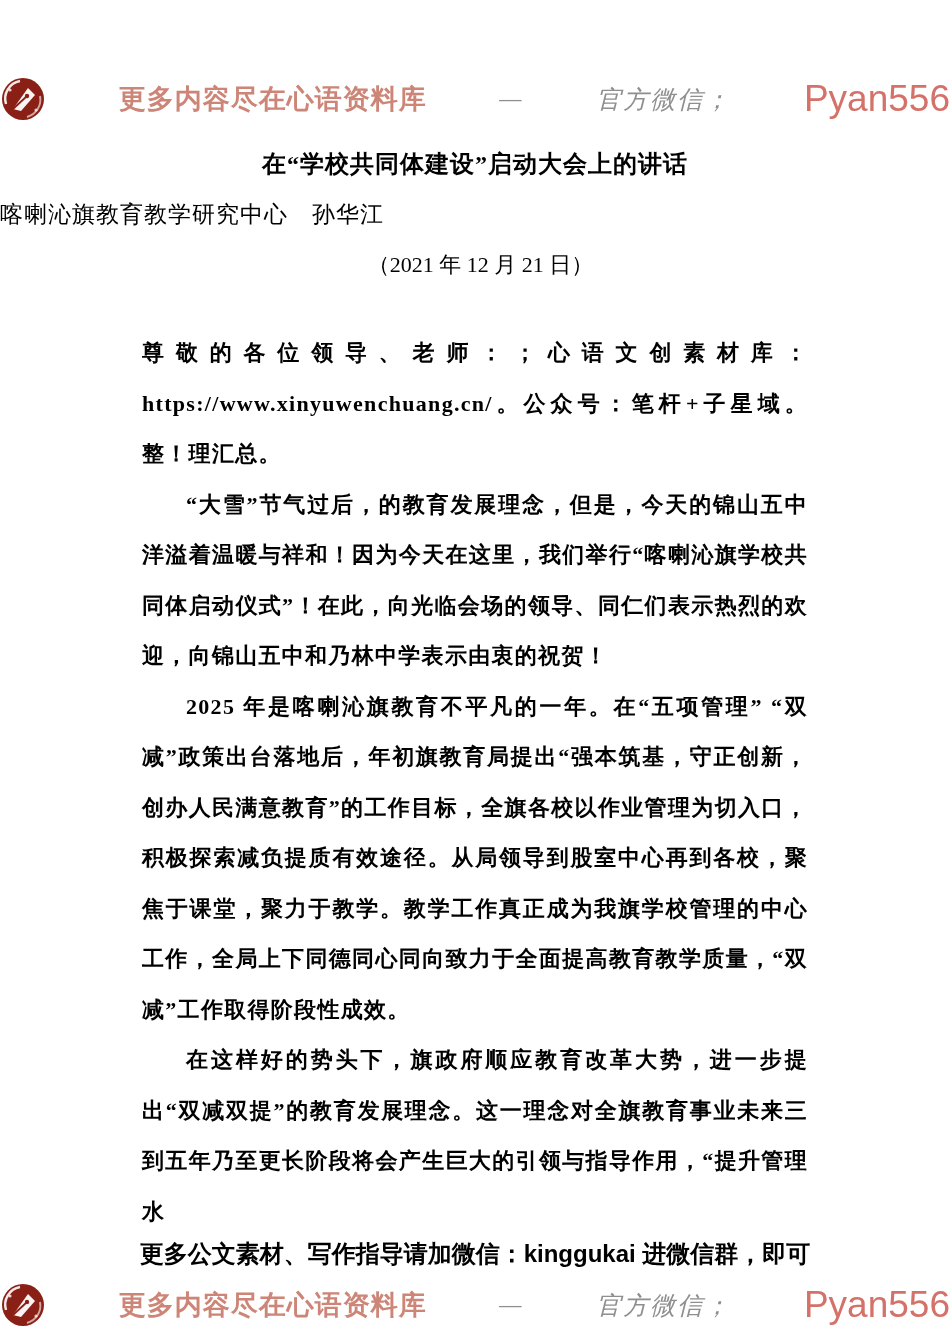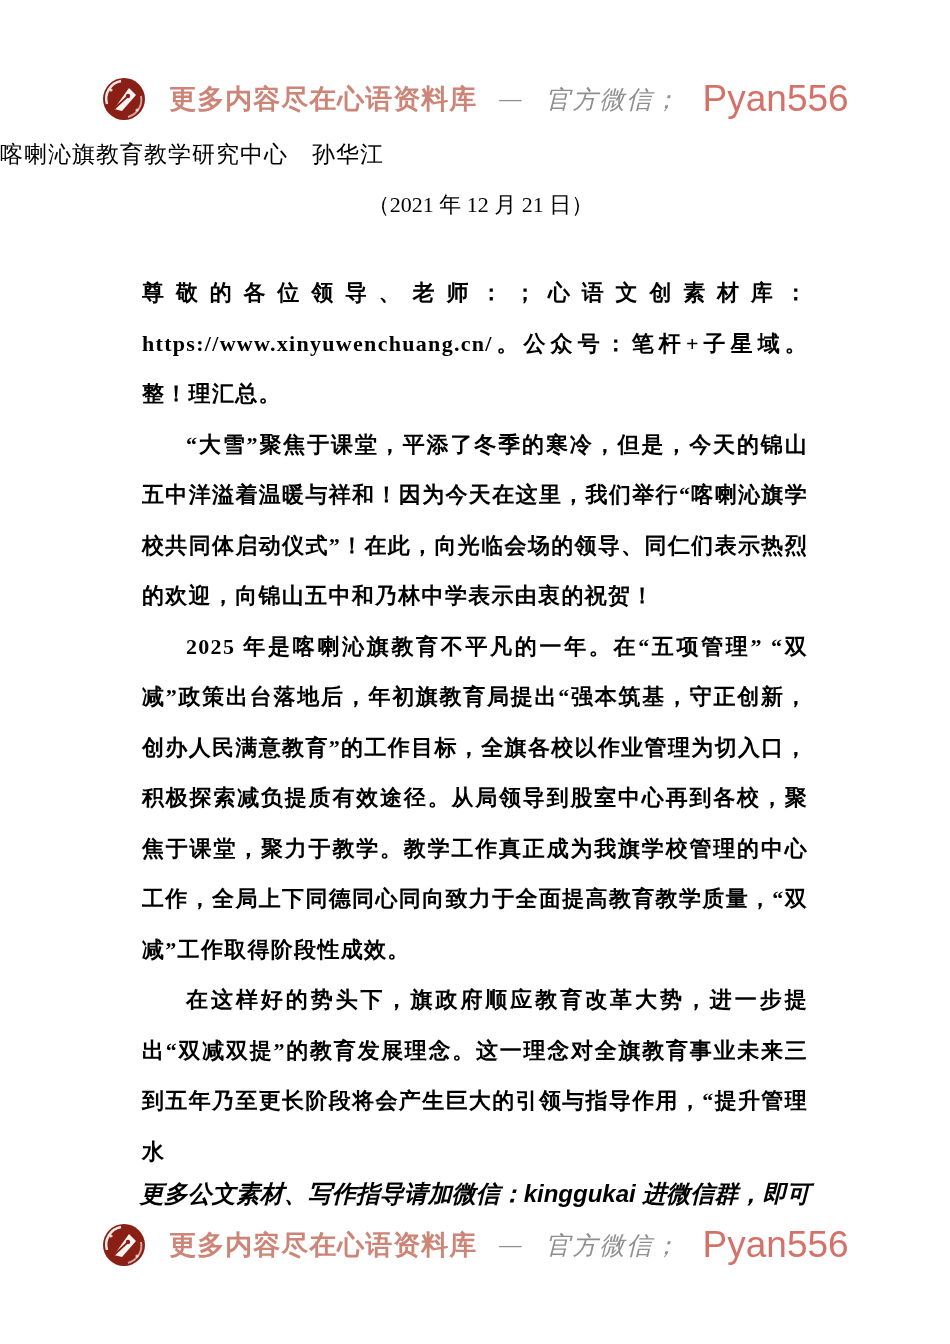--- a/index.html
+++ b/index.html
@@ -7,22 +7,22 @@
     position:relative;
     width:950px; height:1344px;
     margin:0 auto;
     background:#ffffff;
     overflow:hidden;
     font-family:"Liberation Serif","DejaVu Serif",serif;
     color:#000000;
   }
   
   .banner {
-    display:flex; align-items:center; justify-content:center;
-    gap:22px;
+    display:flex; align-items:center; justify-content:space-between;
+    gap:12px;
   }
   .banner-top { margin-top:76px; }
   .banner-bottom { margin-top:12px; }
   .banner .logo { width:46px; height:46px; flex:0 0 auto; }
   .brand-text {
     font-size:27px; color:#cc8577; letter-spacing:1px;
     font-weight:bold;
   }
   .wechat-sep, .wechat-label {
     font-size:25px; color:#8f8f8f; letter-spacing:2px;
@@ -63,21 +63,20 @@
   .doc-body p.indent { text-indent:2em; }
   
   .promo {
     margin-top:0;
     text-align:center;
     font-family:"Liberation Sans","DejaVu Sans",sans-serif;
     font-weight:bold;
     font-size:24px;
     line-height:33px;
     color:#000000;
-    font-style:italic;
   }
 </style>
 </head>
 <body>
 
 <div class="page">
 
   <div class="banner banner-top">
     <span class="logo">
       <svg viewBox="0 0 46 46" width="46" height="46">
@@ -90,26 +89,27 @@
         <circle cx="10" cy="14" r="1.6" fill="#ffffff" opacity="0.8"></circle>
         <circle cx="36" cy="34" r="1.6" fill="#ffffff" opacity="0.7"></circle>
       </svg>
     </span>
     <span class="brand-text">更多内容尽在心语资料库</span>
     <span class="wechat-sep">—</span>
     <span class="wechat-label">官方微信；</span>
     <span class="wechat-id">Pyan556</span>
   </div>
 
+  <div class="doc-title">在“学校共同体建设”启动大会上的讲话</div>
   <div class="doc-byline">喀喇沁旗教育教学研究中心　孙华江</div>
   <div class="doc-dateline">（2021 年 12 月 21 日）</div>
 
   <div class="doc-body">
     <p>尊敬的各位领导、老师：；心语文创素材库： https://www.xinyuwenchuang.cn/。公众号：笔杆+子星域。整！理汇总。</p>
-    <p class="indent">“大雪”聚焦于课堂，平添了冬季的寒冷，但是，今天的锦山五中洋溢着温暖与祥和！因为今天在这里，我们举行“喀喇沁旗学校共同体启动仪式”！在此，向光临会场的领导、同仁们表示热烈的欢迎，向锦山五中和乃林中学表示由衷的祝贺！</p>
+    <p class="indent">“大雪”节气过后，的教育发展理念，但是，今天的锦山五中洋溢着温暖与祥和！因为今天在这里，我们举行“喀喇沁旗学校共同体启动仪式”！在此，向光临会场的领导、同仁们表示热烈的欢迎，向锦山五中和乃林中学表示由衷的祝贺！</p>
     <p class="indent">2025 年是喀喇沁旗教育不平凡的一年。在“五项管理” “双减”政策出台落地后，年初旗教育局提出“强本筑基，守正创新，创办人民满意教育”的工作目标，全旗各校以作业管理为切入口，积极探索减负提质有效途径。从局领导到股室中心再到各校，聚焦于课堂，聚力于教学。教学工作真正成为我旗学校管理的中心工作，全局上下同德同心同向致力于全面提高教育教学质量，“双减”工作取得阶段性成效。</p>
     <p class="indent">在这样好的势头下，旗政府顺应教育改革大势，进一步提出“双减双提”的教育发展理念。这一理念对全旗教育事业未来三到五年乃至更长阶段将会产生巨大的引领与指导作用，“提升管理水</p>
   </div>
 
   <div class="promo">
     <div>更多公文素材、写作指导请加微信：kinggukai 进微信群，即可</div>
   </div>
 
   <div class="banner banner-bottom">
     <span class="logo">

